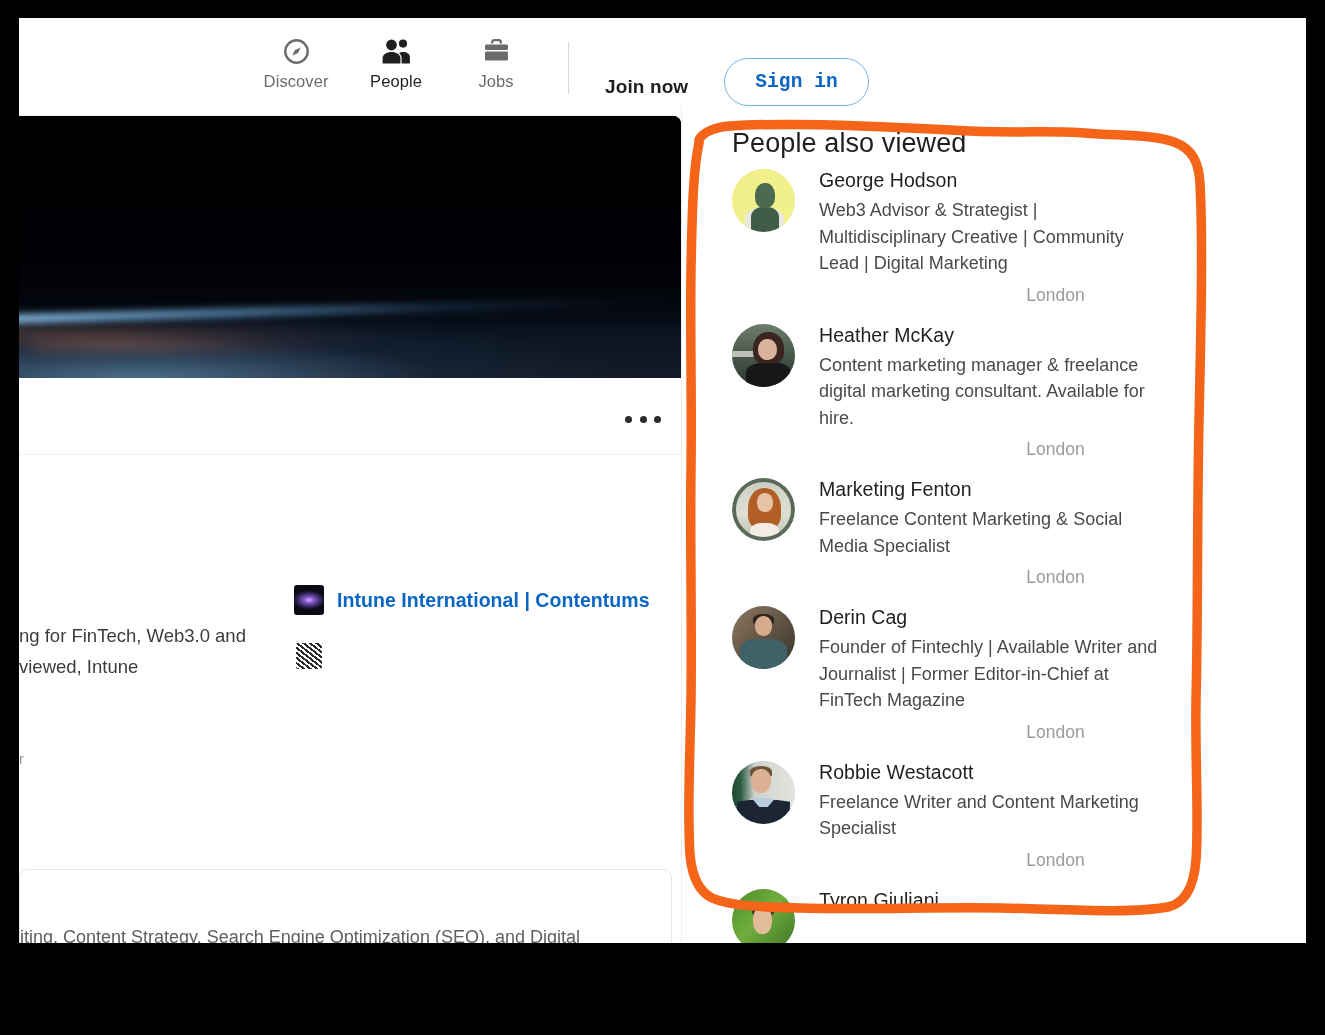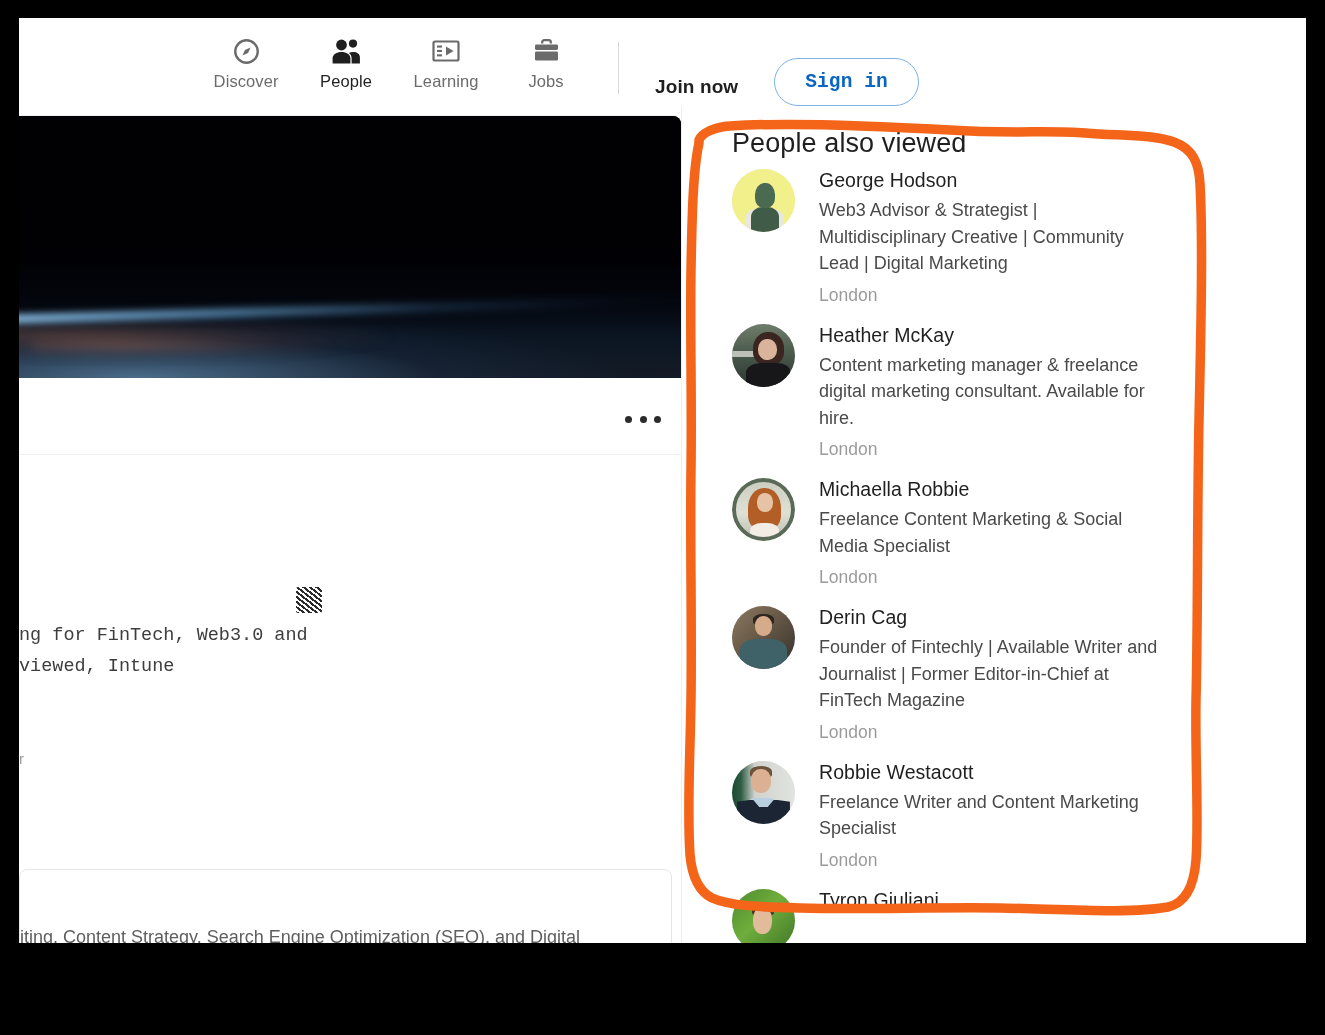--- a/index.html
+++ b/index.html
@@ -199,21 +199,20 @@
     background: #2b2b2b;
   }
 
   .profile-text-line {
     position: absolute;
     font-size: 18.5px;
     color: #3d3d3d;
     line-height: 30px;
     white-space: nowrap;
     left: 0;
-    font-family: Liberation Mono, monospace;
   }
   #headline-l1 { top: 515px; }
   #headline-l2 { top: 546px; }
 
   #experience-list {
     position: absolute;
     left: 275px;
     top: 466px;
     width: 390px;
   }
@@ -447,20 +446,21 @@
     color: #4a4a4a;
     line-height: 26.5px;
     margin-top: 4px;
     max-width: 340px;
   }
   .paw-location {
     font-size: 17.5px;
     color: #9b9b9b;
     line-height: 26px;
     margin-top: 5px;
+    text-align: center;
   }
 
   
   #annotation {
     position: absolute;
     left: 0; top: 0;
     width: 1325px; height: 1035px;
     pointer-events: none;
     z-index: 50;
   }
@@ -491,32 +491,20 @@
               <circle cx="10.5" cy="7" r="5.4" fill="#1f1f1f"></circle>
               <circle cx="22" cy="5.6" r="4.1" fill="#1f1f1f"></circle>
               <path d="M1.6 25.5v-5.2c0-3.7 4-6.2 8.9-6.2s8.9 2.5 8.9 6.2v5.2z" fill="#1f1f1f"></path>
               <path d="M20.6 25.5v-5.4c0-2.2-1-4-2.7-5.2 1.2-.5 2.6-.8 4.1-.8 4.1 0 6.9 2 6.9 5v6.4z" fill="#1f1f1f"></path>
             </svg>
           </span>
           <span class="nav-label">People</span>
           <span class="nav-underline"></span>
         </div>
 
-        <div class="nav-item">
-          <span class="nav-icon">
-            <svg width="28" height="24" viewBox="0 0 28 24" aria-hidden="true">
-              <rect x="1.5" y="2.5" width="25" height="19" rx="1.5" fill="none" stroke="#6b6b6b" stroke-width="2.2"></rect>
-              <rect x="5" y="6.5" width="5" height="2.1" fill="#6b6b6b"></rect>
-              <rect x="5" y="10.9" width="5" height="2.1" fill="#6b6b6b"></rect>
-              <rect x="5" y="15.3" width="5" height="2.1" fill="#6b6b6b"></rect>
-              <path d="M14 7.4 21.6 12 14 16.6z" fill="#6b6b6b"></path>
-            </svg>
-          </span>
-          <span class="nav-label">Learning</span>
-        </div>
 
         <div class="nav-item">
           <span class="nav-icon">
             <svg width="27" height="26" viewBox="0 0 27 26" aria-hidden="true">
               <path d="M9.2 5.6V4.2c0-1.1.9-2 2-2h4.6c1.1 0 2 .9 2 2v1.4" fill="none" stroke="#6b6b6b" stroke-width="2.3"></path>
               <rect x="2" y="6.4" width="23" height="5.6" rx="1.4" fill="#6b6b6b"></rect>
               <rect x="2" y="13.6" width="23" height="9" rx="1.4" fill="#6b6b6b"></rect>
             </svg>
           </span>
           <span class="nav-label">Jobs</span>
@@ -545,20 +533,24 @@
             <span></span>
             <span></span>
           </div>
         </div>
 
         <div class="profile-text-line" id="headline-l1">ng for FinTech, Web3.0 and</div>
         <div class="profile-text-line" id="headline-l2">viewed, Intune</div>
 
         <div id="experience-list">
           <div class="exp-row">
+            <span class="exp-logo intune"></span>
+            <span class="exp-link">Intune International | Contentums</span>
+          </div>
+          <div class="exp-row">
             <span class="exp-logo goldsmiths"></span>
           </div>
         </div>
 
         <div id="tiny-frag">r</div>
 
         <div id="skills-card">
           <div id="skills-text">iting, Content Strategy, Search Engine Optimization (SEO), and Digital</div>
         </div>
       </div>
@@ -605,21 +597,21 @@
             <span class="paw-avatar">
               <span class="av-layer av-michaella">
                 <span class="bg av-layer"></span>
                   <span class="hair"></span>
                   <span class="face"></span>
                   <span class="top"></span>
                   <span class="ring"></span>
               </span>
             </span>
             <span class="paw-info">
-              <span class="paw-name">Michaella Robbie</span>
+              <span class="paw-name">Marketing Fenton</span>
               <div class="paw-headline">Freelance Content Marketing &amp; Social Media Specialist</div>
               <div class="paw-location">London</div>
             </span>
           </div>
 
           <div class="paw-item">
             <span class="paw-avatar">
               <span class="av-layer av-derin">
                 <span class="bg av-layer"></span>
                   <span class="hair"></span>

